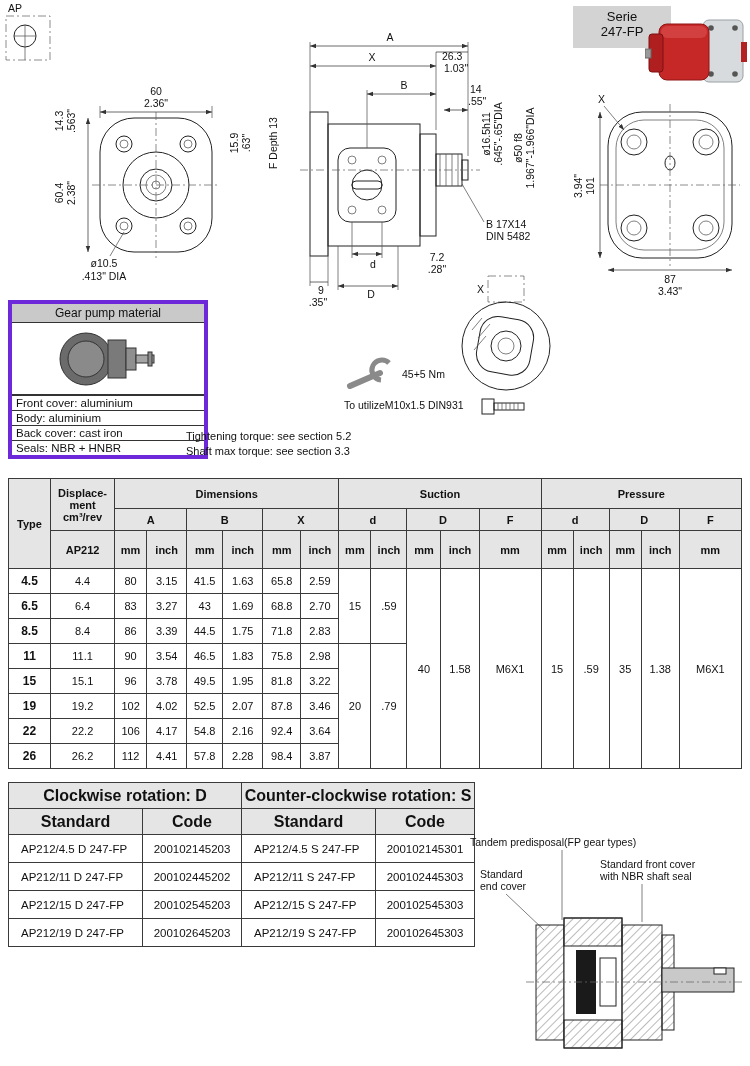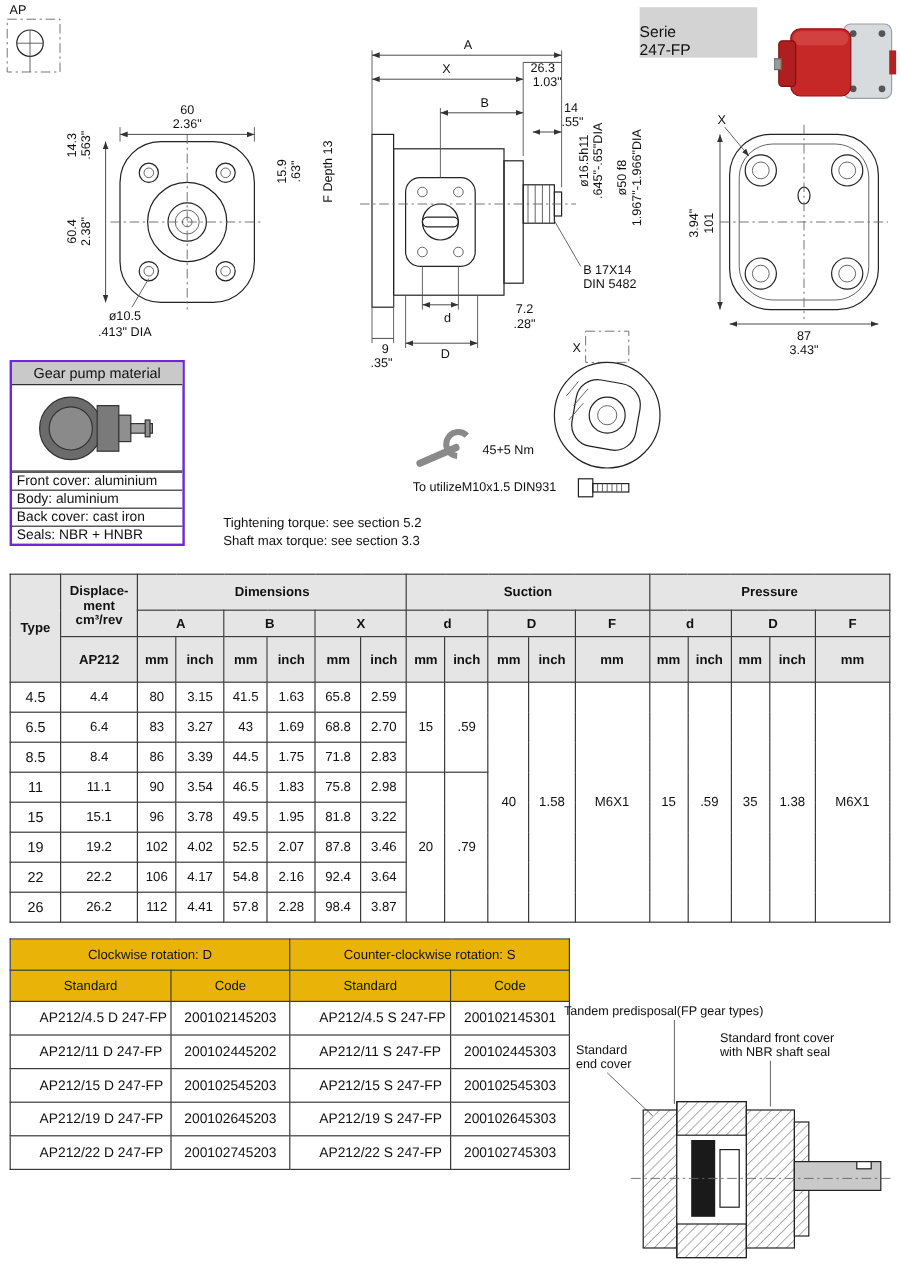--- a/index.html
+++ b/index.html
@@ -2,58 +2,58 @@
 <html><head>
 <meta charset="utf-8">
 <style>
   *{margin:0;padding:0;box-sizing:border-box}
   html,body{background:#fff}
   body{font-family:"Liberation Sans","DejaVu Sans",sans-serif;color:#111}
   .page{position:relative;width:750px;height:1066px;background:#fff;overflow:hidden}
   .abs{position:absolute}
 
   
-  .badge{position:absolute;left:533px;top:6px;width:98px;height:42px;background:#d3d3d3;
-         padding-top:13px}
+  .badge{position:absolute;left:573px;top:6px;width:98px;height:42px;background:#d3d3d3;
+         text-align:center;padding-top:3px}
   .badge .s1{display:block;font-size:13px}
   .badge .s2{display:block;font-size:13px;font-weight:normal}
 
   
   svg text{font-family:"Liberation Sans","DejaVu Sans",sans-serif;font-size:10.5px;fill:#111}
   .ln{fill:none;stroke:#222;stroke-width:1}
   .thin{fill:none;stroke:#555;stroke-width:.75}
   .dash{fill:none;stroke:#666;stroke-width:.75;stroke-dasharray:8 3 2 3}
   .dim{fill:none;stroke:#444;stroke-width:.8}
 
   
-  .mat-box{position:absolute;left:8px;top:300px;width:146px;border:2px solid #6d28d9;background:#fff;font-size:11.5px}
+  .mat-box{position:absolute;left:8px;top:300px;width:200px;border:4px solid #6d28d9;background:#fff;font-size:11.5px}
   .mat-title{background:#c9c9c9;border-bottom:1px solid #333;text-align:center;padding:2px 0;font-size:12px}
   .mat-img{height:72px;border-bottom:1px solid #333;display:flex;align-items:center;justify-content:center}
   .mat-line{padding:1px 4px;border-top:1px solid #333}
   .mat-line:first-of-type{border-top:none}
 
   .notes{position:absolute;left:186px;top:429px;font-size:11px;line-height:15px}
 
   
   table{border-collapse:collapse;table-layout:fixed}
   .dim-table{position:absolute;left:8px;top:478px;width:734px;font-size:11px}
   .dim-table th,.dim-table td{border:1px solid #3a3a3a;text-align:center;padding:1px 2px;overflow:hidden}
   .dim-table th{background:#e5e5e5;font-weight:bold}
   .dim-table thead tr:nth-child(1){height:30px}
   .dim-table thead tr:nth-child(2){height:22px}
   .dim-table thead tr:nth-child(3){height:38px}
   .dim-table tbody tr{height:25px}
-  .dim-table td.type{font-weight:normal;font-size:12px}
+  .dim-table td.type{font-weight:bold;font-size:12px}
 
   
   .code-table{position:absolute;left:8px;top:782px;width:466px;font-size:11.5px}
   .code-table th,.code-table td{border:1px solid #3a3a3a;text-align:center;padding:1px 2px}
-  .code-table th{background:#eab308;font-weight:normal;font-size:11px;height:26px}
+  .code-table th{background:#e5e5e5;font-weight:bold;font-size:16px;height:26px}
   .code-table tbody tr{height:28px}
-  .code-table td.std{text-align:left;padding-left:24px}
+  .code-table td.std{text-align:left;padding-left:12px}
 </style>
 </head>
 <body>
 
 <div class="page">
 
   <svg class="abs" style="left:0;top:0" width="750" height="470" viewBox="0 0 750 470">
     <defs>
       <marker id="ar" markerWidth="9" markerHeight="8" refX="8" refY="3" orient="auto-start-reverse">
         <path d="M0,0L8,3L0,6Z" fill="#333"></path>
@@ -471,26 +471,20 @@
         <td>200102545203</td>
         <td class="std">AP212/15 S 247-FP</td>
         <td>200102545303</td>
       </tr>
       <tr>
         <td class="std">AP212/19 D 247-FP</td>
         <td>200102645203</td>
         <td class="std">AP212/19 S 247-FP</td>
         <td>200102645303</td>
       </tr>
-      <tr>
-        <td class="std">AP212/22 D 247-FP</td>
-        <td>200102745203</td>
-        <td class="std">AP212/22 S 247-FP</td>
-        <td>200102745303</td>
-      </tr>
     </tbody>
   </table>
 
   <svg class="abs" style="left:466px;top:830px" width="284" height="236" viewBox="0 0 284 236">
     <defs>
       <pattern id="h2" width="6" height="6" patternUnits="userSpaceOnUse" patternTransform="rotate(45)">
         <line x1="0" y1="0" x2="0" y2="6" stroke="#666" stroke-width="0.9"></line>
       </pattern>
     </defs>
     <text x="4" y="16">Tandem predisposal(FP gear types)</text>

